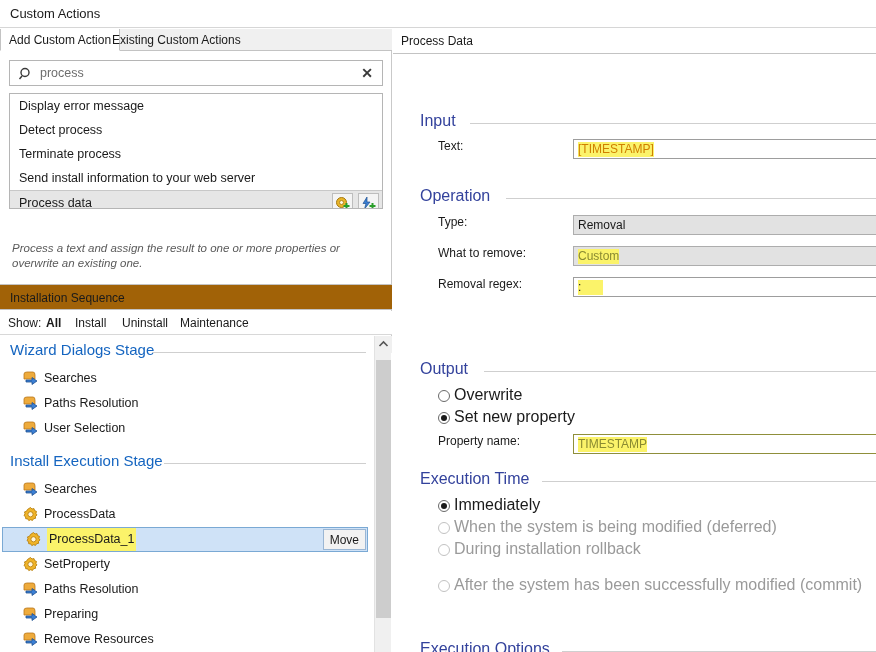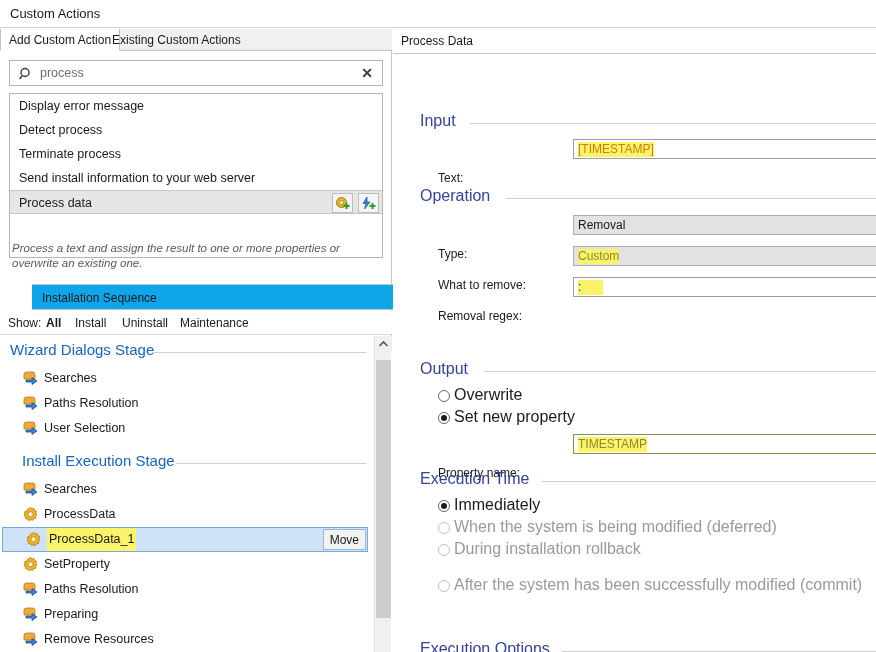--- a/index.html
+++ b/index.html
@@ -59,21 +59,21 @@
     padding:0;
   }
   .search-clear{
     position:absolute;right:7px;top:4px;width:16px;height:16px;
     font-size:14px;line-height:16px;text-align:center;color:#3a3a3a;
     cursor:pointer;font-weight:bold;
   }
 
   
   .results{
-    position:absolute;left:9px;top:64px;width:374px;height:165px;
+    position:absolute;left:9px;top:64px;width:374px;height:116px;
     background:#ffffff;border:1px solid #b5b5b5;box-sizing:border-box;
     overflow:hidden;
   }
   .result-row{
     position:relative;height:24px;line-height:24px;
     padding-left:9px;font-size:12.5px;color:#1a1a1a;box-sizing:border-box;
     cursor:default;
   }
   .result-row.sel{
     background:#e6e6e6;border-top:1px solid #c8c8c8;border-bottom:1px solid #c8c8c8;
@@ -87,23 +87,22 @@
   .act-btn svg{position:absolute;left:2px;top:2px;}
 
   .desc{
     position:absolute;left:12px;top:212px;width:372px;
     font-size:11.5px;font-style:italic;color:#5a5a5a;line-height:15px;
   }
 
   
   .seq-header{
     position:absolute;left:0;top:255px;width:392px;height:26px;
-    background:#0ea5e9;border-top:1px solid #c3c3c3;border-bottom:1px solid #c3c3c3;
+    background:#a16207;border-top:1px solid #c3c3c3;border-bottom:1px solid #c3c3c3;
     box-sizing:border-box;
-    margin-left:32px;
   }
   .seq-header span{position:absolute;left:10px;top:6px;font-size:12px;color:#1a1a1a;}
 
   .show-row{
     position:absolute;left:0;top:282px;width:392px;height:24px;
     border-bottom:1px solid #d8d8d8;box-sizing:border-box;background:#ffffff;
   }
   .show-label{position:absolute;left:8px;top:5px;font-size:12px;color:#1a1a1a;}
   .show-opt{
     position:absolute;top:5px;font-size:12px;color:#1a1a1a;cursor:pointer;white-space:nowrap;
@@ -175,21 +174,21 @@
   .form{position:absolute;left:0;top:26px;width:483px;height:520px;}
 
   .group{position:absolute;left:27px;width:456px;}
   .group-title{
     position:absolute;left:0;top:0;font-size:16px;color:#33429c;white-space:nowrap;
   }
   .group-rule{position:absolute;top:11px;height:1px;background:#cfcfcf;right:0;}
 
   .frow{position:absolute;left:0;}
   .flabel{
-    position:absolute;left:18px;top:0;font-size:12px;color:#1a1a1a;white-space:nowrap;margin-top:32px;
+    position:absolute;left:18px;top:0;font-size:12px;color:#1a1a1a;white-space:nowrap;
   }
   .fieldbox{
     position:absolute;left:153px;width:340px;height:20px;
     border:1px solid #9d9d9d;box-sizing:border-box;background:#ffffff;
     overflow:hidden;
   }
   .fieldbox.grey{background:#e2e2e2;border-color:#adadad;}
   .fieldbox.olive{border-color:#8f8f3a;}
   .fieldval{
     position:absolute;left:4px;top:2px;font-size:12px;line-height:15px;
@@ -318,21 +317,21 @@
       <div class="node">
         <span class="nicon">
           <svg width="17" height="17" viewBox="0 0 17 17">
             <path d="M2 4 Q2 2 5 2 L11 2 Q13 2 13 5 L13 9 L2 9 Z" fill="#eeab3c" stroke="#b9771b" stroke-width=".8"></path>
             <path d="M4 10 L10 10 L10 7.5 L15 11 L10 14.5 L10 12 L4 12 Z" fill="#3b7fd4" stroke="#20518f" stroke-width=".8"></path>
           </svg>
         </span>
         <span class="nlabel">User Selection</span>
       </div>
 
-      <div class="stage" style="margin-top:8px;margin-left:12px;">
+      <div class="stage" style="margin-top:8px;">
         <span class="stage-title">Install Execution Stage</span>
         <span class="stage-rule" style="left:164px;"></span>
       </div>
 
       <div class="node">
         <span class="nicon">
           <svg width="17" height="17" viewBox="0 0 17 17">
             <path d="M2 4 Q2 2 5 2 L11 2 Q13 2 13 5 L13 9 L2 9 Z" fill="#eeab3c" stroke="#b9771b" stroke-width=".8"></path>
             <path d="M4 10 L10 10 L10 7.5 L15 11 L10 14.5 L10 12 L4 12 Z" fill="#3b7fd4" stroke="#20518f" stroke-width=".8"></path>
           </svg>

